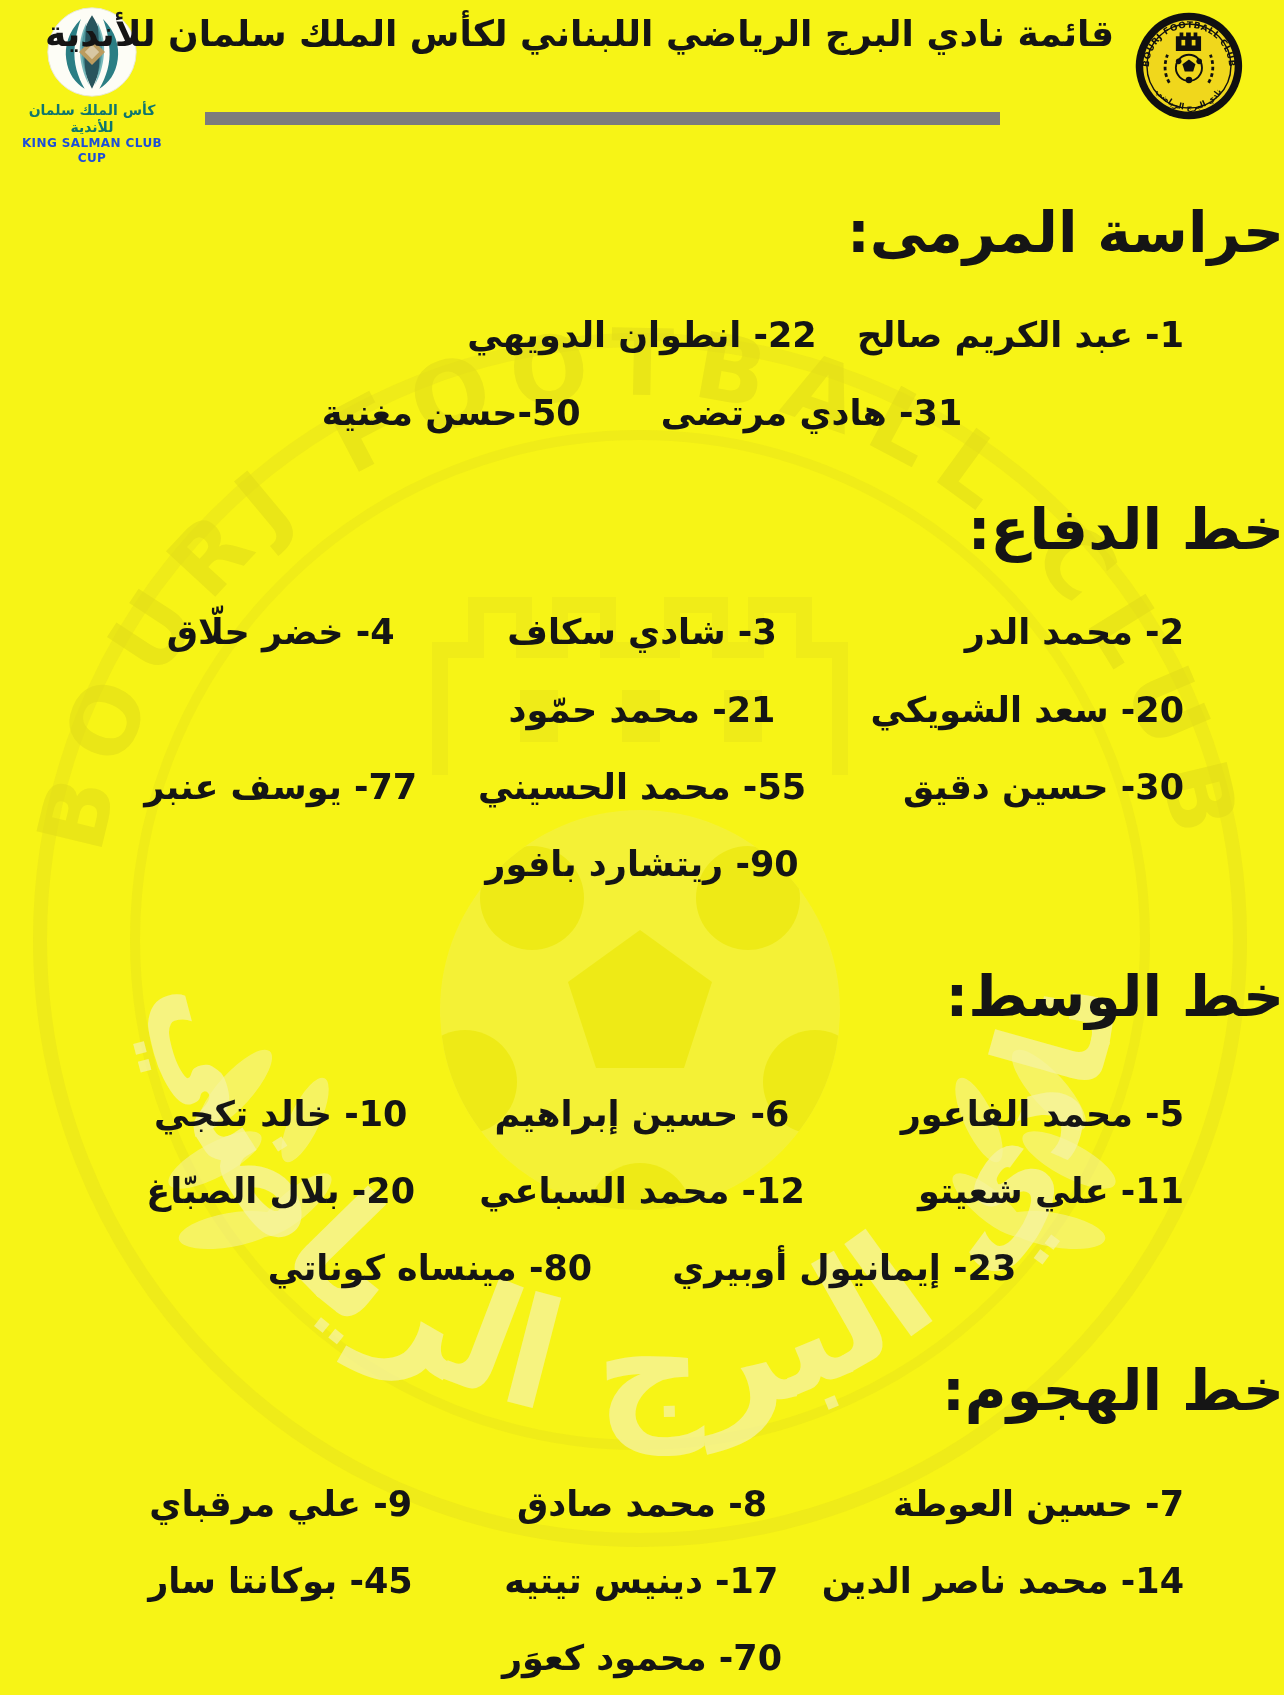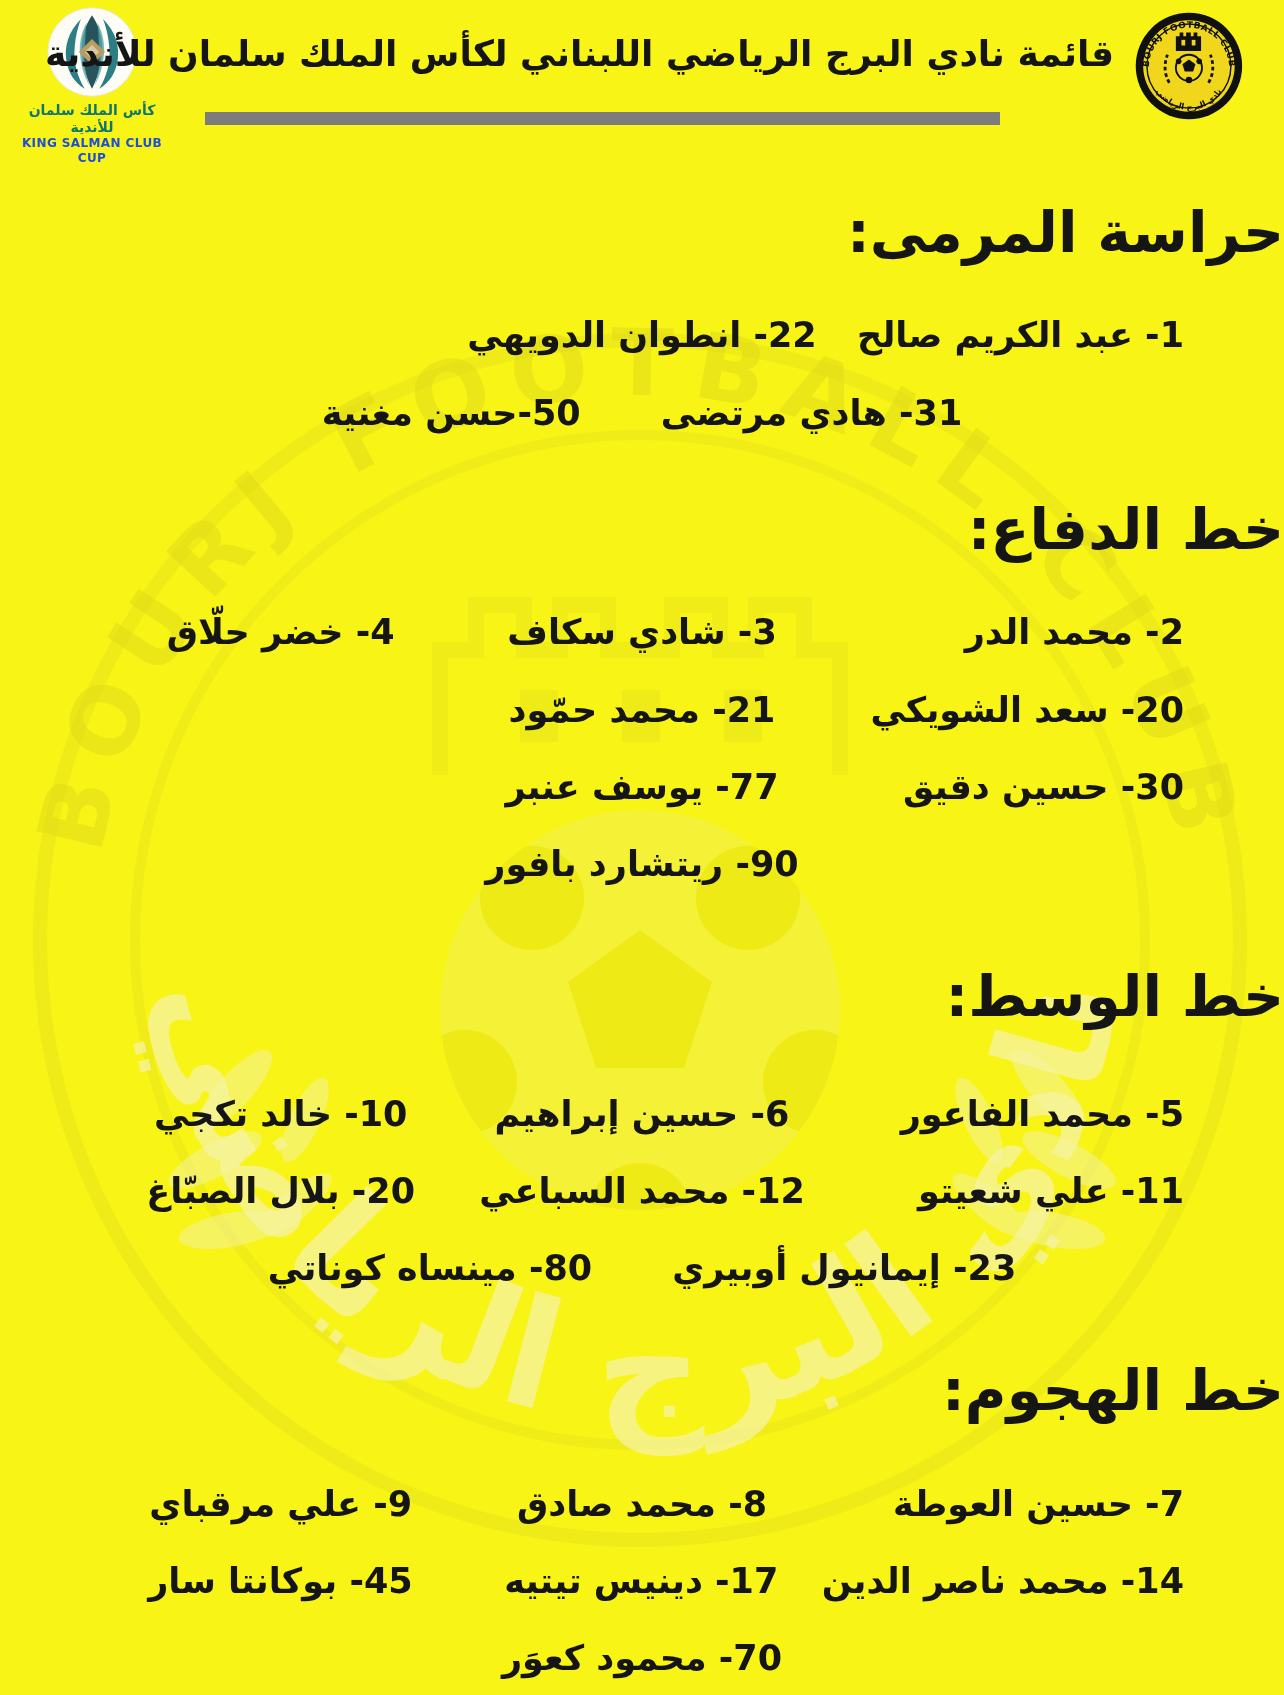--- a/index.html
+++ b/index.html
@@ -10,21 +10,21 @@
     overflow:hidden;
     font-family:"DejaVu Sans", sans-serif;
     color:#151515;
     direction:rtl;
   }
   
   #watermark{position:absolute;inset:0;z-index:1;pointer-events:none;}
   
   #header{position:relative;z-index:2;height:196px;}
   #page-title{
-    position:absolute;top:33px;left:150px;right:170px;
+    position:absolute;top:13px;left:150px;right:170px;
     text-align:center;font-size:36px;font-weight:bold;
     white-space:nowrap;color:#151515;
   }
   #title-bar{
     position:absolute;top:112px;left:205px;width:795px;height:13px;
     background:#7c7c7c;
   }
   #ks-logo{position:absolute;top:6px;left:12px;width:160px;text-align:center;direction:ltr;}
   #ks-logo .ks-ar{font-size:14px;font-weight:bold;color:#0f766e;line-height:1.2;}
   #ks-logo .ks-en{font-size:12px;font-weight:bold;color:#1d4ed8;letter-spacing:.4px;line-height:1.3;}
@@ -178,20 +178,21 @@
           <div class="player">2- محمد الدر</div>
           <div class="player">3- شادي سكاف</div>
           <div class="player">4- خضر حلّاق</div>
         </div>
         <div class="row row3">
           <div class="player">20- سعد الشويكي</div>
           <div class="player">21- محمد حمّود</div>
         </div>
         <div class="row row3">
           <div class="player">30- حسين دقيق</div>
+          <div class="player">55- محمد الحسيني</div>
           <div class="player">77- يوسف عنبر</div>
         </div>
         <div class="row row1">
           <div class="player">90- ريتشارد بافور</div>
         </div>
       </section>
       <section class="sec sec-midfield">
         <h2>خط الوسط:</h2>
         <div class="row row3">
           <div class="player">5- محمد الفاعور</div>

